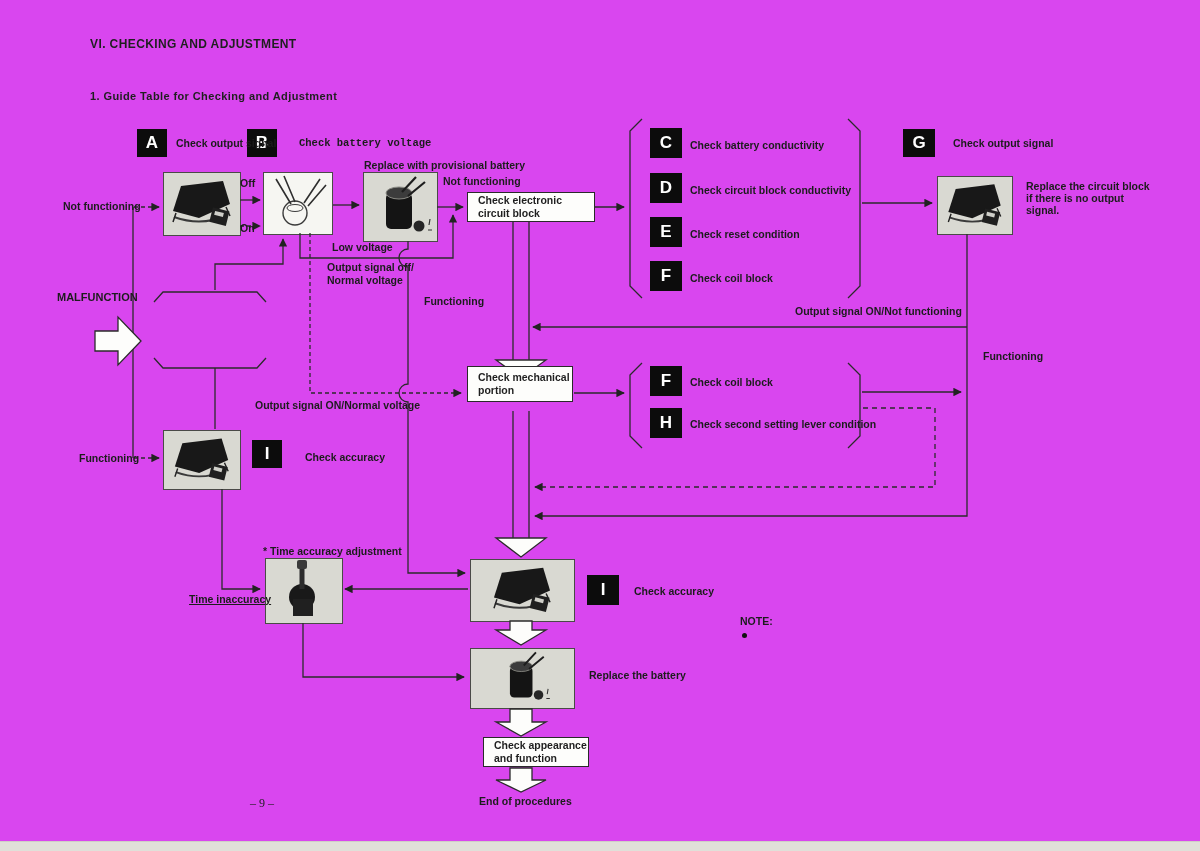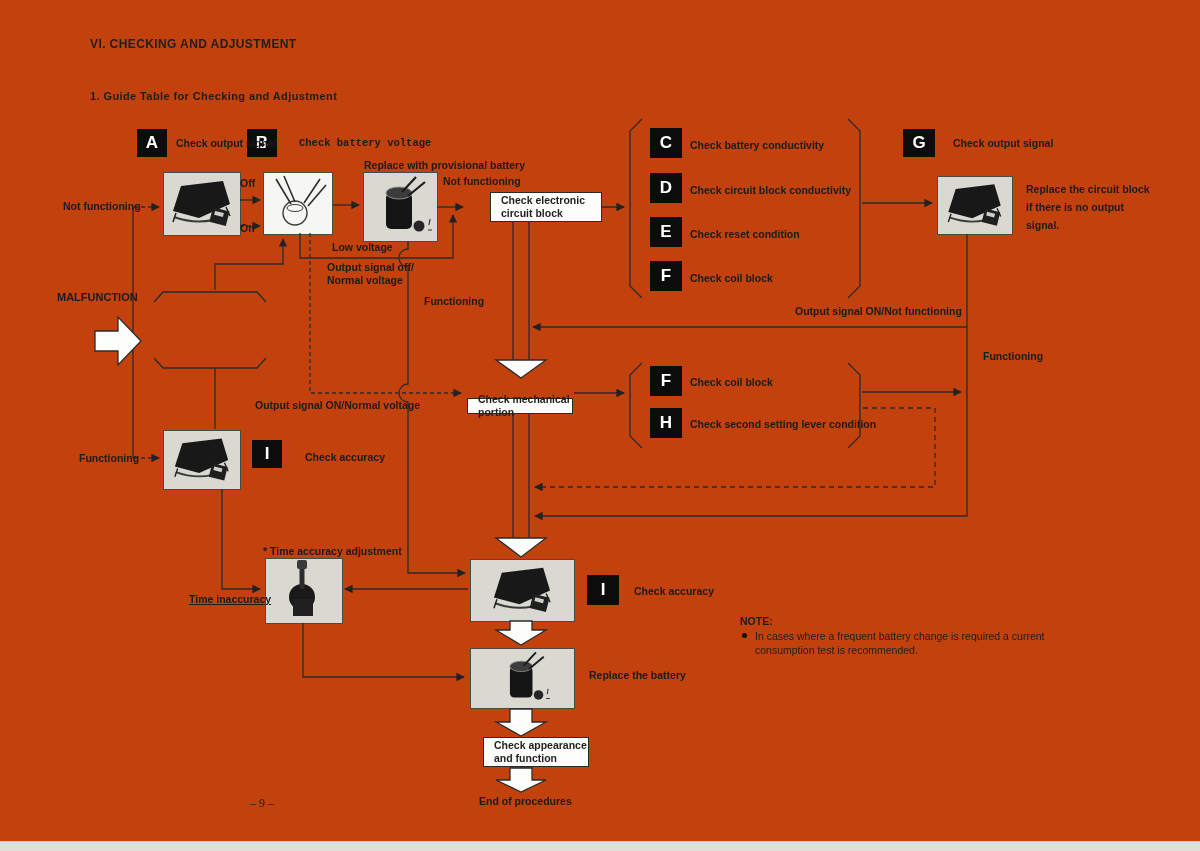--- a/index.html
+++ b/index.html
@@ -1,16 +1,16 @@
 <!DOCTYPE html>
 <html><head>
 <meta charset="utf-8">
 <style>
   html,body{margin:0;padding:0;background:#9a9a96;}
-  #page{position:relative;width:1200px;height:851px;background:#c2410c;overflow:hidden;
+  #page{position:relative;width:1200px;height:851px;background:#d946ef;overflow:hidden;
         font-family:"Liberation Sans",sans-serif;color:#1f1f1f;}
   .lbl{position:absolute;font:700 10.5px "Liberation Sans",sans-serif;color:#1c1c1c;white-space:nowrap;}
   .lbl.wrap{white-space:normal;}
   .title{position:absolute;font:700 12px "Liberation Sans",sans-serif;letter-spacing:.4px;}
   .badge{position:absolute;width:30px;height:28px;background:#0c0c0c;color:#fff;
          font:700 17px "Liberation Sans",sans-serif;display:flex;align-items:center;justify-content:center;}
   .box{position:absolute;border:1.4px solid #2a2a2a;background:#fdfdfb;
        font:700 10.5px/13px "Liberation Sans",sans-serif;display:flex;align-items:center;padding-left:10px;box-sizing:border-box;}
   .photo{position:absolute;border:1px solid #4a4a47;background-color:#d9d9d2;
          background-image:radial-gradient(#b3b3aa 0.6px, rgba(0,0,0,0) 0.7px);background-size:4px 4px;}
@@ -157,22 +157,22 @@
     <g stroke="#2b2b2b" stroke-width="1.3" fill="#fdfdfb">
       <polygon points="496,360 546,360 521,378"></polygon>
       <polygon points="496,538 546,538 521,557"></polygon>
       <polygon points="510,621 532,621 532,630 546,630 521,645 496,630 510,630"></polygon>
       <polygon points="510,709 532,709 532,722 546,722 521,736 496,722 510,722"></polygon>
       <polygon points="510,768 532,768 532,780 546,780 521,792 496,780 510,780"></polygon>
       <polygon points="95,331 118,331 118,317 141,341 118,365 118,351 95,351"></polygon>
     </g>
   </svg>
 
-  <div class="box" style="left:490px;top:192px;width:112px;height:30px;">Check electronic circuit block</div>
-  <div class="box" style="left:467px;top:398px;width:106px;height:16px;">Check mechanical portion</div>
+  <div class="box" style="left:467px;top:192px;width:128px;height:30px;">Check electronic circuit block</div>
+  <div class="box" style="left:467px;top:366px;width:106px;height:36px;">Check mechanical portion</div>
   <div class="box" style="left:483px;top:737px;width:106px;height:30px;">Check appearance and function</div>
 
   <div class="badge" style="left:137px;top:129px;">A</div>
   <div class="badge" style="left:247px;top:129px;">B</div>
   <div class="badge" style="left:650px;top:128px;width:32px;height:30px;">C</div>
   <div class="badge" style="left:650px;top:173px;width:32px;height:30px;">D</div>
   <div class="badge" style="left:650px;top:217px;width:32px;height:30px;">E</div>
   <div class="badge" style="left:650px;top:261px;width:32px;height:30px;">F</div>
   <div class="badge" style="left:903px;top:129px;width:32px;height:28px;">G</div>
   <div class="badge" style="left:650px;top:366px;width:32px;height:30px;">F</div>
@@ -201,24 +201,23 @@
   <div class="lbl" style="left:443px;top:175px;">Not functioning</div>
   <div class="lbl" style="left:332px;top:241px;">Low voltage</div>
   <div class="lbl wrap" style="left:327px;top:261px;width:92px;line-height:13px;">Output signal off/ Normal voltage</div>
   <div class="lbl" style="left:424px;top:295px;">Functioning</div>
   <div class="lbl" style="left:795px;top:305px;">Output signal ON/Not functioning</div>
   <div class="lbl" style="left:983px;top:350px;">Functioning</div>
   <div class="lbl" style="left:255px;top:399px;">Output signal ON/Normal voltage</div>
   <div class="lbl" style="left:263px;top:545px;">* Time accuracy adjustment</div>
   <div class="lbl" style="left:189px;top:593px;text-decoration:underline;">Time inaccuracy</div>
   <div class="lbl" style="left:589px;top:669px;">Replace the battery</div>
-  <div class="lbl wrap" style="left:1026px;top:180px;width:132px;line-height:18px;">Replace the circuit block if there is no output signal.</div>
+  <div class="lbl wrap" style="left:1026px;top:180px;width:132px;line-height:12px;">Replace the circuit block if there is no output signal.</div>
   <div class="lbl" style="left:479px;top:795px;">End of procedures</div>
 
 
   <div class="lbl" style="left:740px;top:615px;">NOTE:</div>
   <div class="bullet" style="left:742px;top:633px;"></div>
-  <div class="note-body" style="left:755px;top:629px;width:335px;">In cases where a frequent battery change is required a current consumption test is recommended.</div>
 
   <div style="position:absolute;left:250px;top:796px;font:400 12px 'Liberation Serif',serif;">– 9 –</div>
   <div id="scan-strip"></div>
 
 </div>
 
 </body></html>

